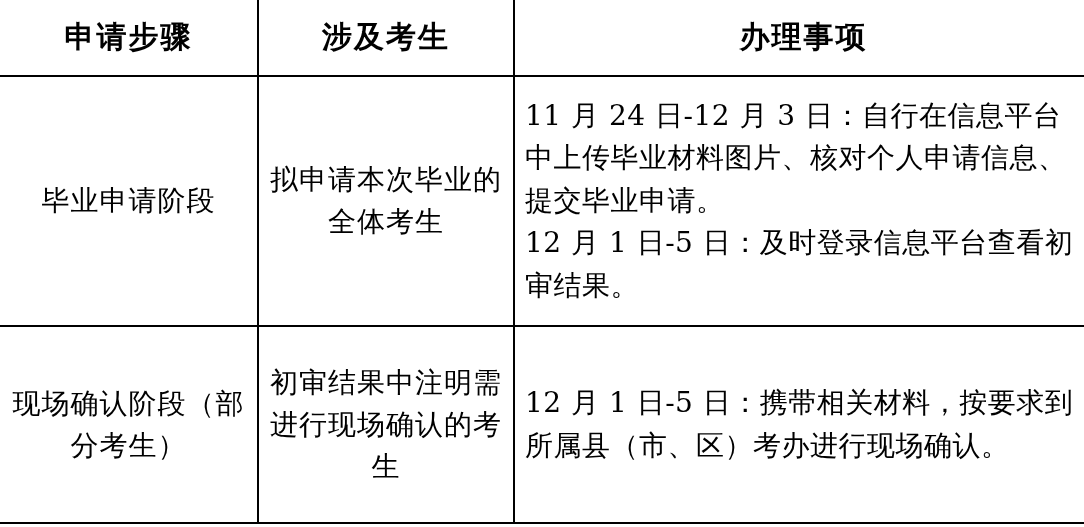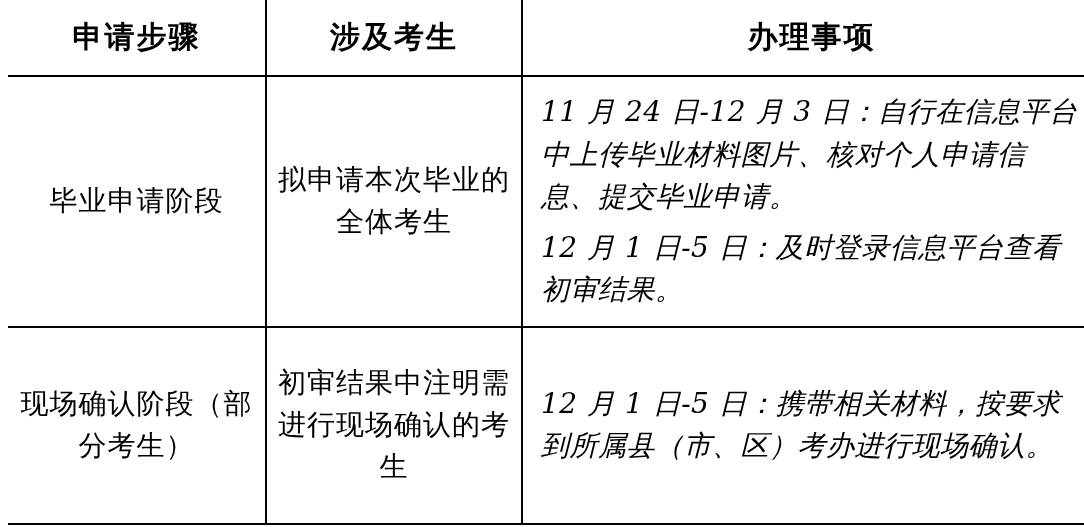--- a/index.html
+++ b/index.html
@@ -10,21 +10,20 @@
   body {
     width: 1084px;
     height: 527px;
     font-family: "DejaVu Serif", "Liberation Serif", serif;
     color: #000000;
     overflow: hidden;
   }
   .table-wrap {
     width: 1084px;
     box-sizing: border-box;
-    padding-left: 8px;
   }
   table.schedule {
     border-collapse: collapse;
     width: 1084px;
     table-layout: fixed;
   }
   table.schedule td,
   table.schedule th {
     border: 2px solid #000000;
     vertical-align: middle;
@@ -63,23 +62,22 @@
     line-height: 1.5;
     letter-spacing: 1px;
   }
   .cell-task {
     text-align: left;
     font-size: 28px;
     line-height: 1.52;
     letter-spacing: 0.5px;
   }
   .cell-task p {
-    margin: 8px;
+    margin: 0;
     text-indent: 0;
-    font-style: italic;
   }
   .row-apply td { height: 250px; }
   .row-confirm td { height: 197px; }
 </style>
 </head>
 <body>
 
 <div class="table-wrap">
   <table class="schedule">
     <thead>

